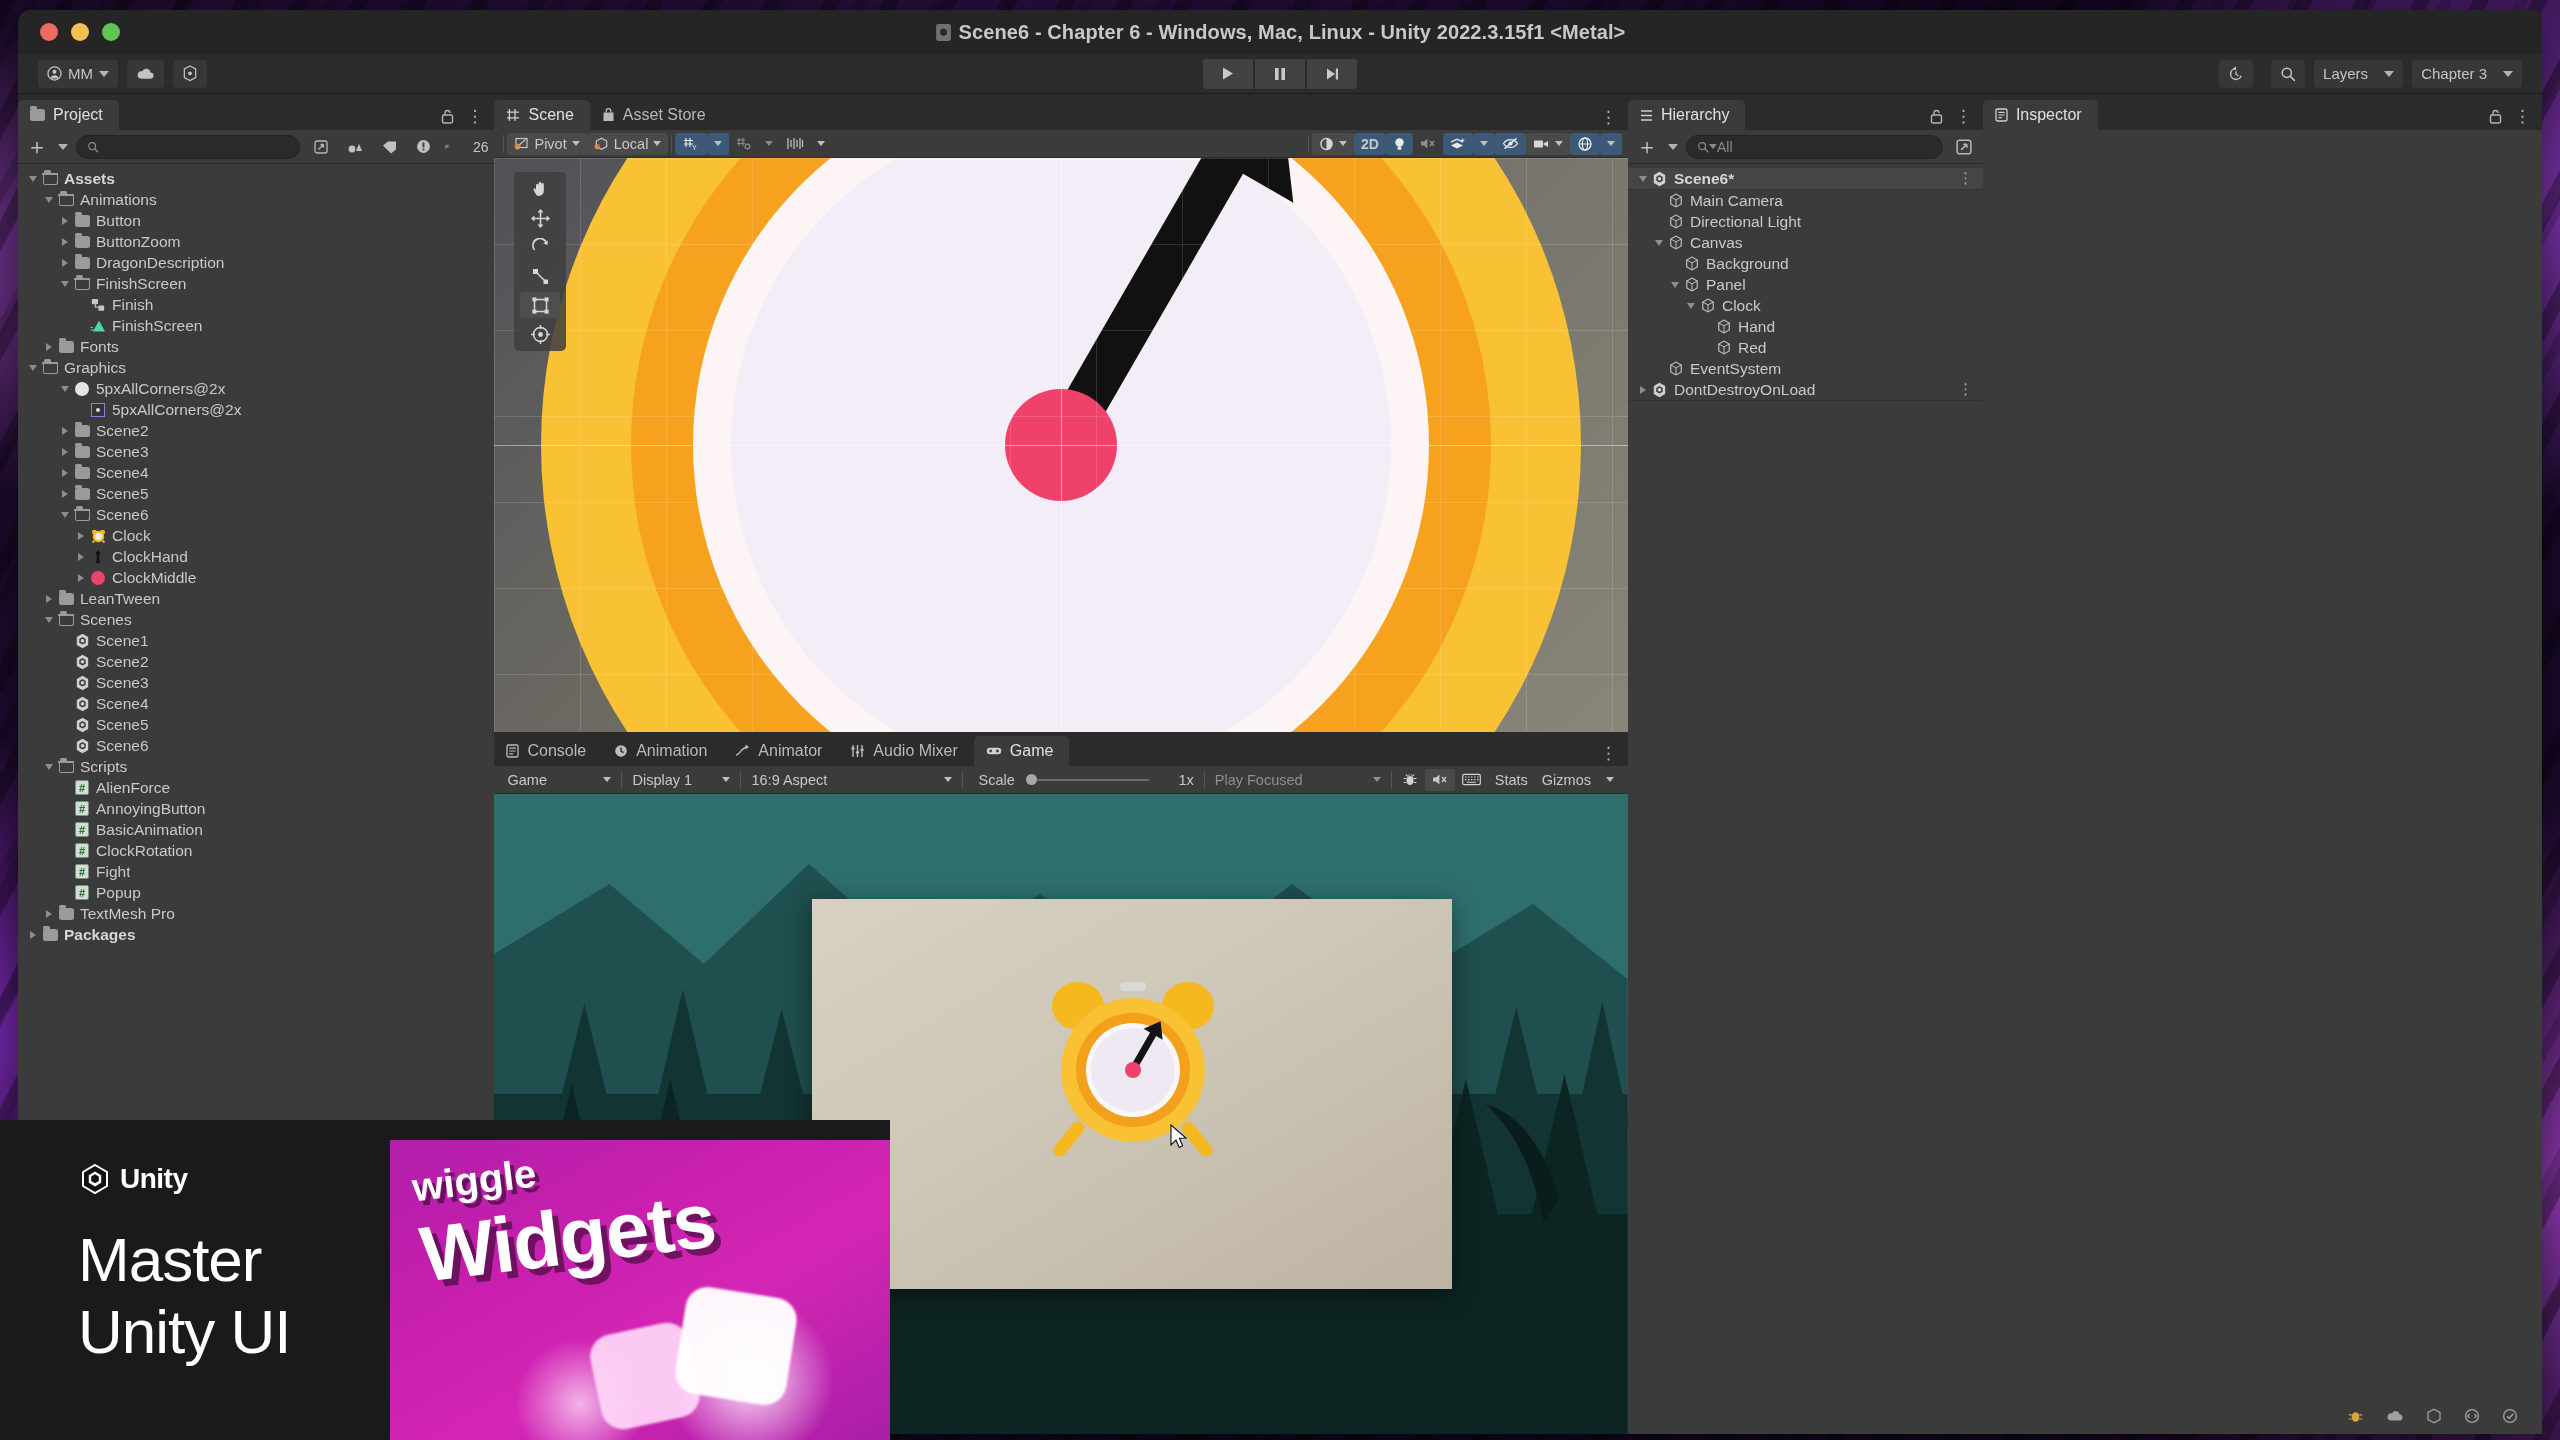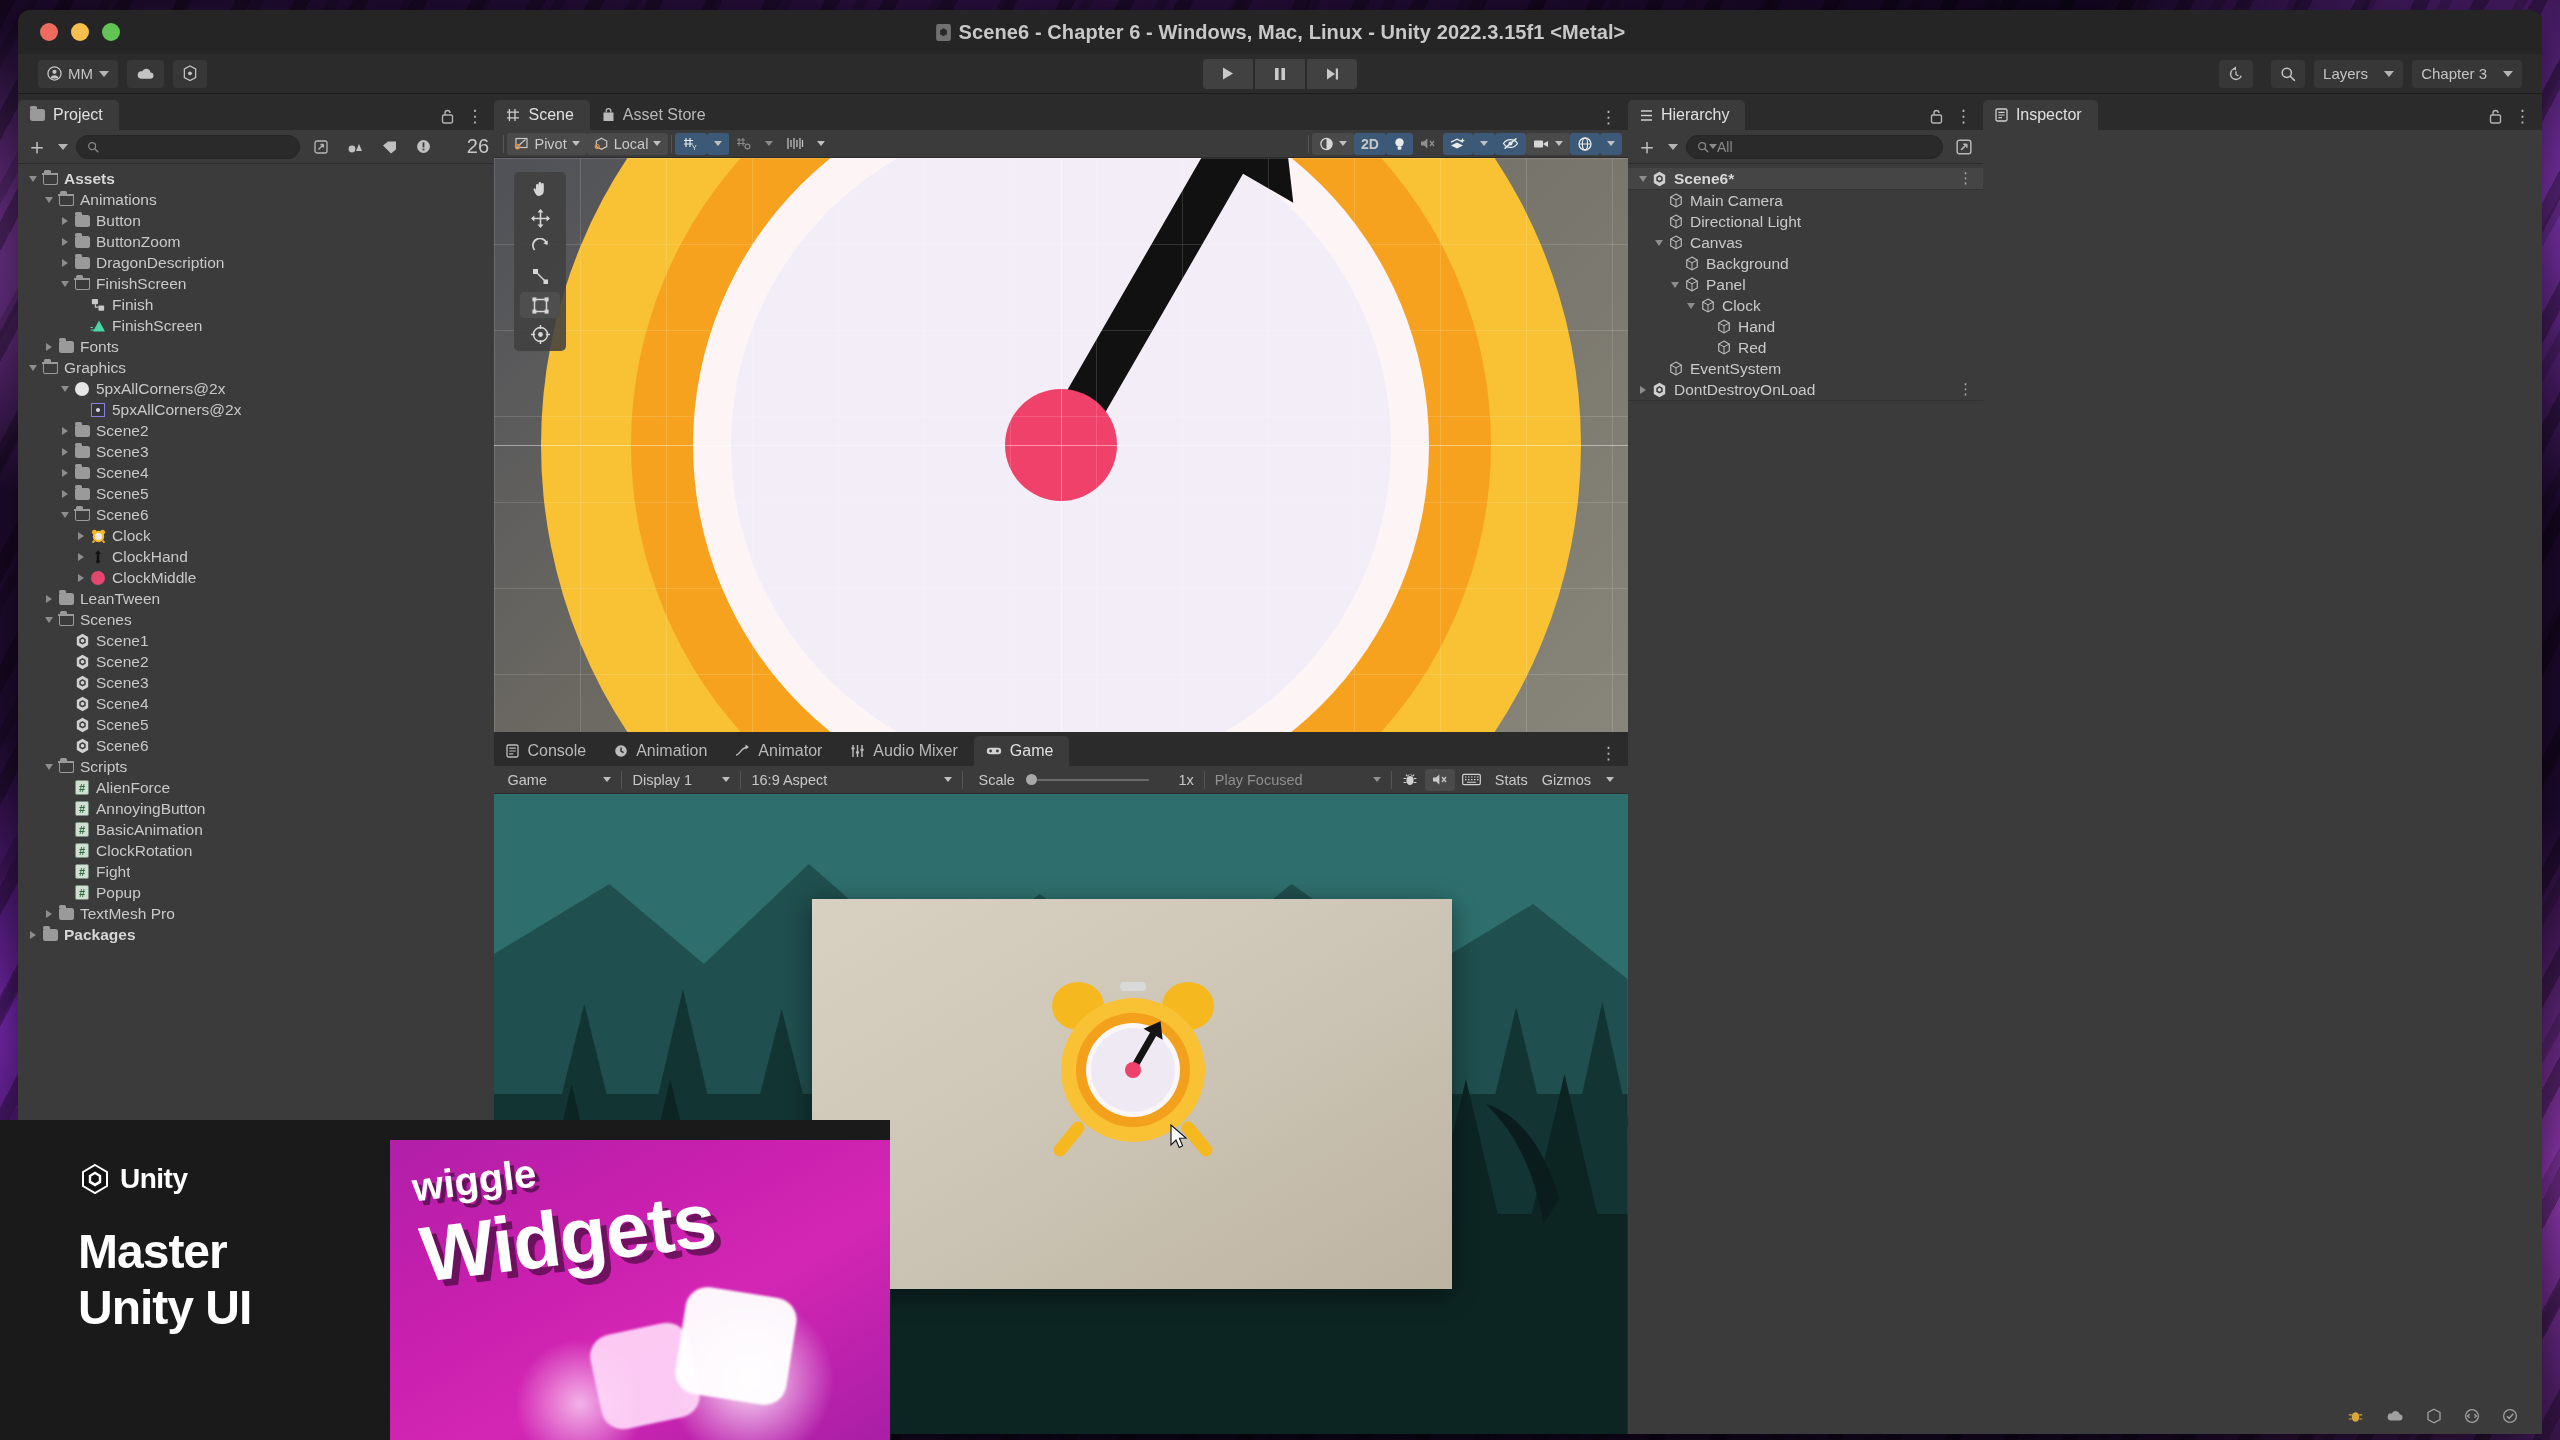--- a/index.html
+++ b/index.html
@@ -134,21 +134,21 @@
   
   .insp-body{ flex:1; background:#3b3b3b;}
   .status-bar{ position:absolute; right:0; bottom:0; height:36px; width:575px; background:#3b3b3b;
                display:flex; align-items:center; justify-content:flex-end; gap:22px; padding-right:24px;}
 
   
   #promo{ position:absolute; left:0; bottom:0; width:890px; height:320px; background:#1a1a1a; z-index:60; display:flex;}
   .promo-left{ width:395px; padding:42px 0 0 78px; }
   .promo-brandrow{ display:flex; align-items:center; gap:8px; margin-bottom:28px;}
   .promo-word{ color:#fff; font-size:28px; font-weight:bold; letter-spacing:-.5px;}
-  .promo-h{ color:#fff; font-size:48px; font-weight:bold; line-height:1.16; letter-spacing:-1px;}
+  .promo-h{ color:#fff; font-size:62px; font-weight:normal; line-height:1.16; letter-spacing:-1px;}
   .promo-card{ position:absolute; left:390px; bottom:0; width:500px; height:300px; overflow:hidden;
      background:
        radial-gradient(circle 120px at 72% 80%, rgba(255,240,255,.92), rgba(255,240,255,0) 70%),
        radial-gradient(circle 90px at 38% 88%, rgba(255,225,250,.75), rgba(255,225,250,0) 72%),
        linear-gradient(150deg,#b11fa8 0%, #c81fae 35%, #d426b4 60%, #a81ea6 100%);}
   .promo-wiggle{ position:absolute; left:22px; top:18px; color:#fff; font-size:40px; font-weight:bold;
      transform:rotate(-7deg); text-shadow:4px 5px 0 rgba(0,0,0,.45);}
   .promo-widgets{ position:absolute; left:30px; top:52px; color:#fff; font-size:78px; font-weight:bold;
      transform:rotate(-7deg); letter-spacing:-1px; text-shadow:6px 7px 0 rgba(0,0,0,.45);}
   .sq{ position:absolute; border-radius:22px; filter:blur(1px);}
@@ -301,21 +301,21 @@
               <rect x="6.6" y="3.4" width="1.8" height="5" fill="#3b3b3b"></rect>
               <rect x="6.6" y="9.6" width="1.8" height="1.8" fill="#3b3b3b"></rect>
             </svg>
         </div>
         <div class="mini-ico" style="width:44px; gap:3px;">
           <svg width="16" height="13" viewBox="0 0 16 13">
               <path d="M1 6.5S3.6 2.2 8 2.2s7 4.3 7 4.3-2.6 4.3-7 4.3S1 6.5 1 6.5z" fill="none" stroke="#c0c0c0" stroke-width="1.3"></path>
               <circle cx="8" cy="6.5" r="2" fill="#c0c0c0"></circle>
               <path d="M2 11.8L14 1.2" stroke="#c0c0c0" stroke-width="1.4"></path>
             </svg>
-          <span style="font-size:20px;color:#c7c7c7;margin-left:20px;">26</span>
+          <span style="font-size:14px;color:#c7c7c7;margin-left:20px;">26</span>
         </div>
       </div>
 
       <div class="tree" id="project-tree">
           <div class="row bold " style="padding-left: 8px;">
             <span class="arrow">
               <span class="tri-d"></span>
             </span>
             <span class="ico">
               <span class="folder open"></span>

